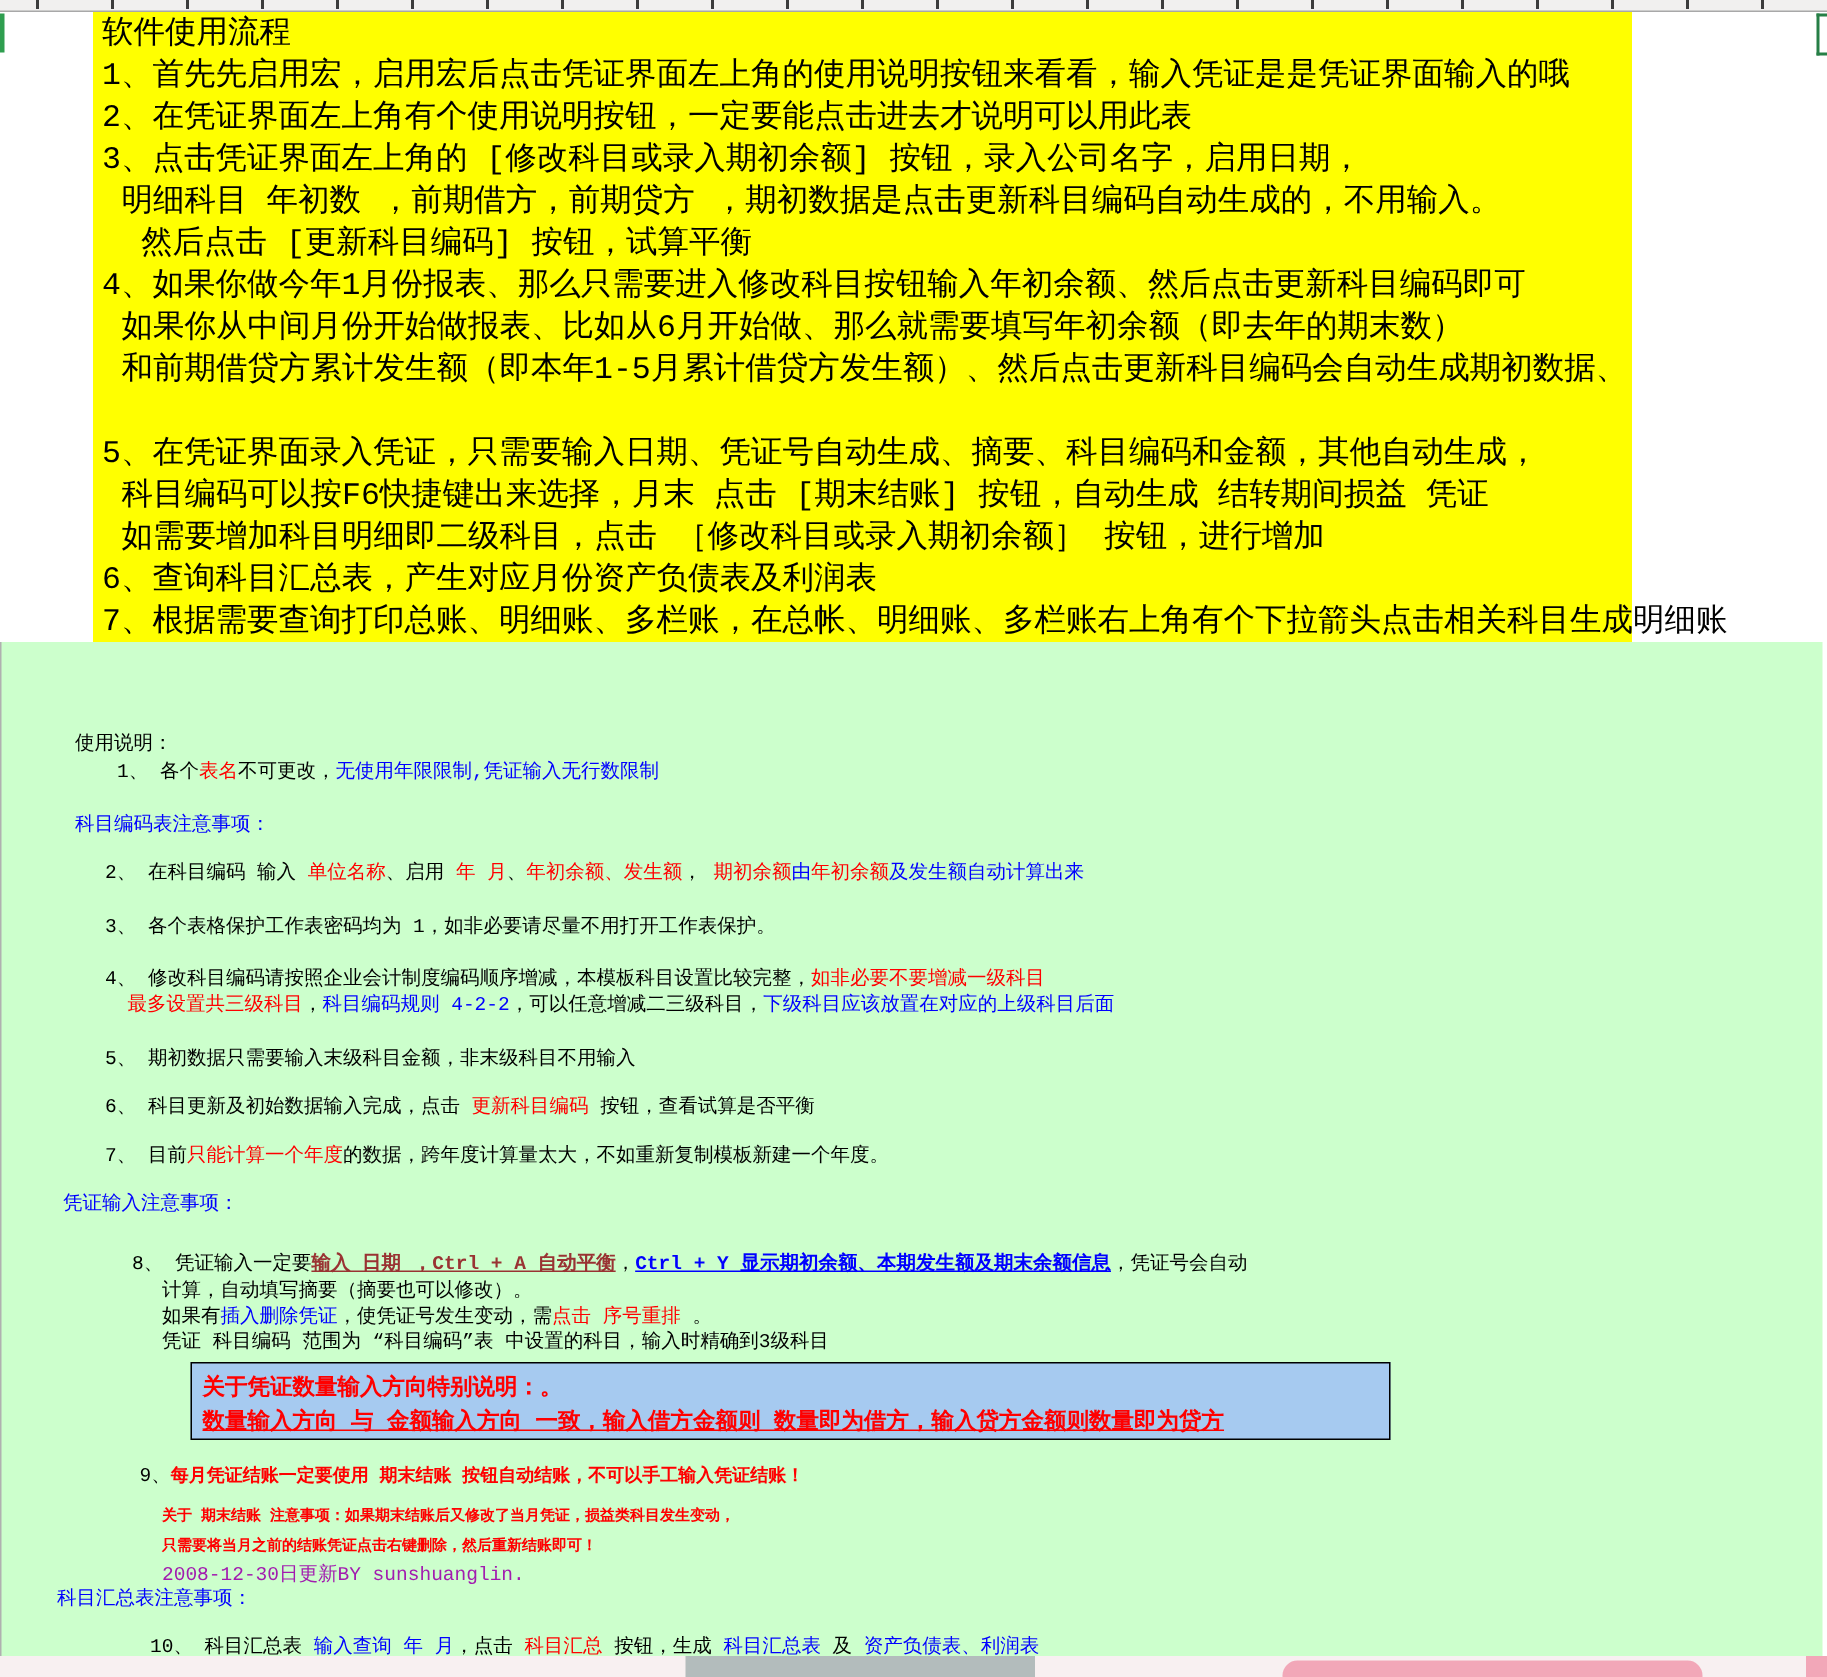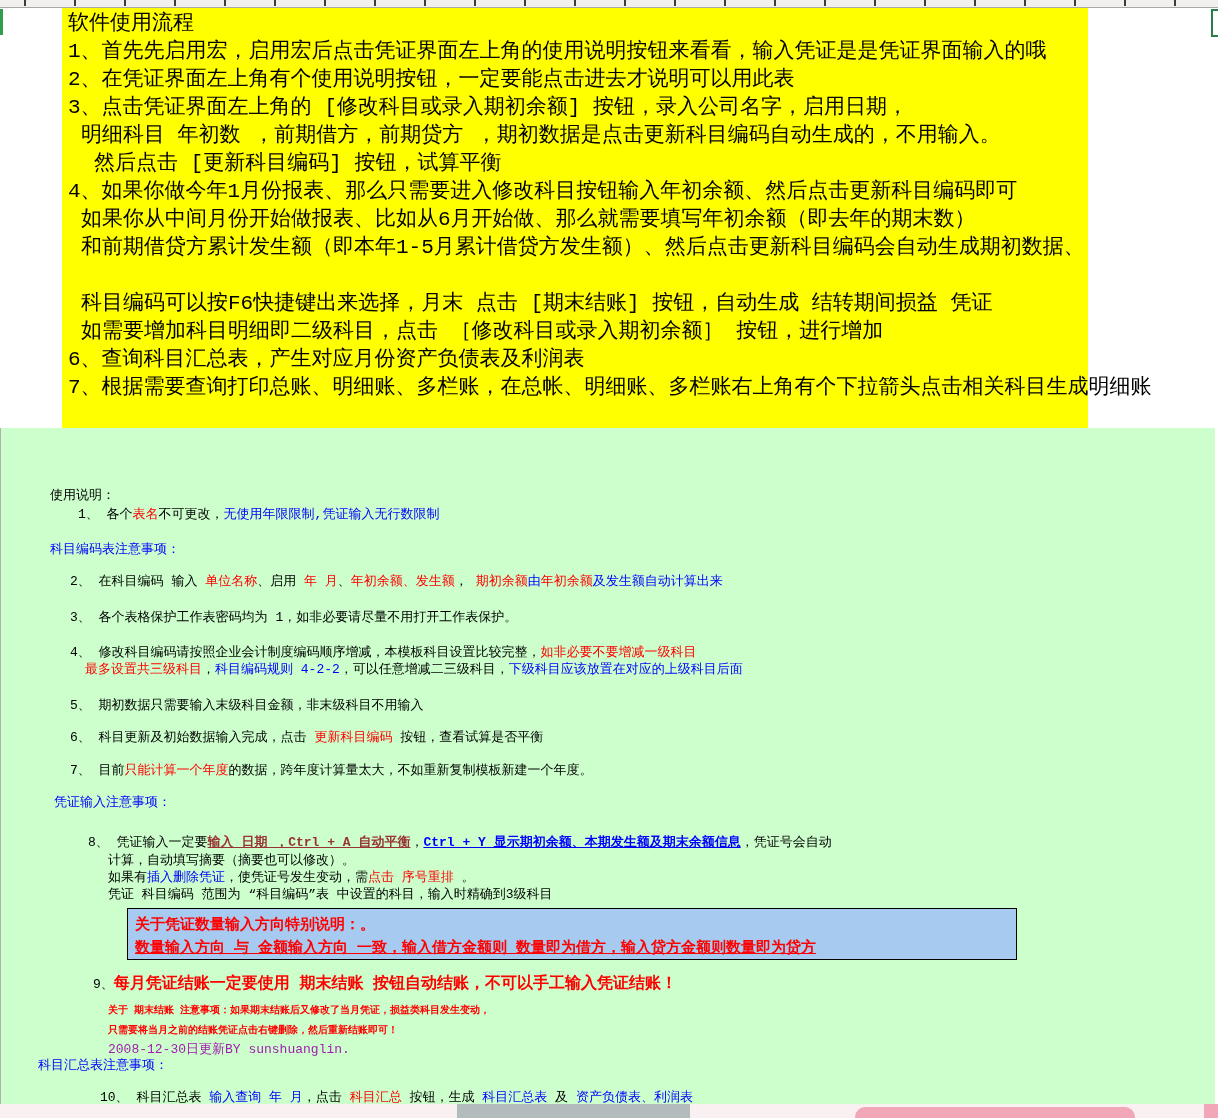--- a/index.html
+++ b/index.html
@@ -30,24 +30,24 @@
   .glayer{position:absolute;left:0;top:0;width:1218px;height:1118px;pointer-events:none;}
   .gline{position:absolute;font-size:13px;line-height:16px;white-space:nowrap;color:#000;}
   .s-k{color:#000;}
   .s-r{color:#ff0000;}
   .s-b{color:#0000ff;}
   .s-dr{color:#993333;font-weight:bold;text-decoration:underline;}
   .s-bu{color:#0000ff;font-weight:bold;text-decoration:underline;}
   .s-rb{color:#ff0000;font-weight:bold;font-size:10px;}
   .s-rd{color:#a21caf;font-size:13px;}
   .s-num{color:#000;font-size:13px;}
-  .s-big{color:#ff0000;font-weight:bold;font-size:16px;}
+  .s-big{color:#ff0000;font-weight:bold;font-size:12px;}
 
   
-  .note-box{position:absolute;left:127px;top:908px;width:890px;height:52px;background:#a6caf0;
+  .note-box{position:absolute;left:127px;top:908px;width:800px;height:52px;background:#a6caf0;
             border:1px solid #000;box-sizing:border-box;padding:5px 7px 0 7px;}
   .note-line{color:#ff0000;font-weight:bold;font-size:15px;line-height:23px;white-space:nowrap;}
   .note-line.u{text-decoration:underline;}
 
   
   .bottom-strip{position:absolute;left:0;top:1104px;width:1218px;height:14px;background:#f8f0f1;}
   .partial-gray{position:absolute;left:457px;top:0;width:233px;height:14px;background:#b3bcbc;}
   .partial-pink{position:absolute;left:855px;top:3px;width:280px;height:11px;background:#f2a7b8;
                 border-radius:10px 10px 0 0;}
   .edge-pink{position:absolute;left:1204px;top:0;width:14px;height:14px;background:#f2a7b8;}
@@ -66,39 +66,40 @@
       <div class="fline ind0">软件使用流程</div>
       <div class="fline ind0">1、首先先启用宏，启用宏后点击凭证界面左上角的使用说明按钮来看看，输入凭证是是凭证界面输入的哦</div>
       <div class="fline ind0">2、在凭证界面左上角有个使用说明按钮，一定要能点击进去才说明可以用此表</div>
       <div class="fline ind0">3、点击凭证界面左上角的 [修改科目或录入期初余额] 按钮，录入公司名字，启用日期，</div>
       <div class="fline ind1">明细科目 年初数 ，前期借方，前期贷方 ，期初数据是点击更新科目编码自动生成的，不用输入。</div>
       <div class="fline ind2">然后点击 [更新科目编码] 按钮，试算平衡</div>
       <div class="fline ind0">4、如果你做今年1月份报表、那么只需要进入修改科目按钮输入年初余额、然后点击更新科目编码即可</div>
       <div class="fline ind1">如果你从中间月份开始做报表、比如从6月开始做、那么就需要填写年初余额（即去年的期末数）</div>
       <div class="fline ind1">和前期借贷方累计发生额（即本年1-5月累计借贷方发生额）、然后点击更新科目编码会自动生成期初数据、</div>
       <div class="fline ind0">&nbsp;</div>
+      <div class="fline ind0">5、在凭证界面录入凭证，只需要输入日期、凭证号自动生成、摘要、科目编码和金额，其他自动生成，</div>
       <div class="fline ind1">科目编码可以按F6快捷键出来选择，月末 点击 [期末结账] 按钮，自动生成 结转期间损益 凭证</div>
       <div class="fline ind1">如需要增加科目明细即二级科目，点击 ［修改科目或录入期初余额］ 按钮，进行增加</div>
       <div class="fline ind0">6、查询科目汇总表，产生对应月份资产负债表及利润表</div>
       <div class="fline ind0">7、根据需要查询打印总账、明细账、多栏账，在总帐、明细账、多栏账右上角有个下拉箭头点击相关科目生成明细账</div>
     </div>
 
   <div class="green-bg"></div>
   <div class="glayer">
       <div class="gline" style="left: 50px; top: 488px;"><span class="s-k">使用说明：</span></div>
       <div class="gline" style="left: 78px; top: 507px;"><span class="s-k">1、 各个</span><span class="s-r">表名</span><span class="s-k">不可更改，</span><span class="s-b">无使用年限限制,凭证输入无行数限制</span></div>
       <div class="gline" style="left: 50px; top: 542px;"><span class="s-b">科目编码表注意事项：</span></div>
       <div class="gline" style="left: 70px; top: 574px;"><span class="s-k">2、 在科目编码 输入 </span><span class="s-r">单位名称</span><span class="s-k">、启用 </span><span class="s-r">年 月</span><span class="s-k">、</span><span class="s-r">年初余额、发生额</span><span class="s-k">， </span><span class="s-r">期初余额</span><span class="s-b">由</span><span class="s-r">年初余额</span><span class="s-b">及发生额自动计算出来</span></div>
       <div class="gline" style="left: 70px; top: 610px;"><span class="s-k">3、 各个表格保护工作表密码均为 1，如非必要请尽量不用打开工作表保护。</span></div>
       <div class="gline" style="left: 70px; top: 645px;"><span class="s-k">4、 修改科目编码请按照企业会计制度编码顺序增减，本模板科目设置比较完整，</span><span class="s-r">如非必要不要增减一级科目</span></div>
       <div class="gline" style="left: 85px; top: 662px;"><span class="s-r">最多设置共三级科目</span><span class="s-k">，</span><span class="s-b">科目编码规则 4-2-2</span><span class="s-k">，可以任意增减二三级科目，</span><span class="s-b">下级科目应该放置在对应的上级科目后面</span></div>
       <div class="gline" style="left: 70px; top: 698px;"><span class="s-k">5、 期初数据只需要输入末级科目金额，非末级科目不用输入</span></div>
       <div class="gline" style="left: 70px; top: 730px;"><span class="s-k">6、 科目更新及初始数据输入完成，点击 </span><span class="s-r">更新科目编码</span><span class="s-k"> 按钮，查看试算是否平衡</span></div>
       <div class="gline" style="left: 70px; top: 763px;"><span class="s-k">7、 目前</span><span class="s-r">只能计算一个年度</span><span class="s-k">的数据，跨年度计算量太大，不如重新复制模板新建一个年度。</span></div>
-      <div class="gline" style="left: 54px; top: 795px;"><span class="s-b">凭证输入注意事项：</span></div>
+      <div class="gline" style="left: 42px; top: 795px;"><span class="s-b">凭证输入注意事项：</span></div>
       <div class="gline" style="left: 88px; top: 835px;"><span class="s-k">8、 凭证输入一定要</span><span class="s-dr">输入 日期 ，Ctrl + A 自动平衡</span><span class="s-k">，</span><span class="s-bu">Ctrl + Y 显示期初余额、本期发生额及期末余额信息</span><span class="s-k">，凭证号会自动</span></div>
       <div class="gline" style="left: 108px; top: 853px;"><span class="s-k">计算，自动填写摘要（摘要也可以修改）。</span></div>
       <div class="gline" style="left: 108px; top: 870px; text-align: center;"><span class="s-k">如果有</span><span class="s-b">插入删除凭证</span><span class="s-k">，使凭证号发生变动，需</span><span class="s-r">点击 序号重排</span><span class="s-k"> 。</span></div>
       <div class="gline" style="left: 108px; top: 887px;"><span class="s-k">凭证 科目编码 范围为 “科目编码”表 中设置的科目，输入时精确到3级科目</span></div>
       <div class="gline" style="left: 93px; top: 976px;"><span class="s-num">9、</span><span class="s-big">每月凭证结账一定要使用 期末结账 按钮自动结账，不可以手工输入凭证结账！</span></div>
       <div class="gline" style="left: 108px; top: 1002px;"><span class="s-rb">关于 期末结账 注意事项：如果期末结账后又修改了当月凭证，损益类科目发生变动，</span></div>
       <div class="gline" style="left: 108px; top: 1022px;"><span class="s-rb">只需要将当月之前的结账凭证点击右键删除，然后重新结账即可！</span></div>
       <div class="gline" style="left: 108px; top: 1042px;"><span class="s-rd">2008-12-30日更新BY sunshuanglin.</span></div>
       <div class="gline" style="left: 38px; top: 1058px;"><span class="s-b">科目汇总表注意事项：</span></div>
       <div class="gline" style="left: 100px; top: 1090px;"><span class="s-k">10、 科目汇总表 </span><span class="s-b">输入查询</span><span class="s-k"> </span><span class="s-b">年 月</span><span class="s-k">，点击 </span><span class="s-r">科目汇总</span><span class="s-k"> 按钮，生成 </span><span class="s-b">科目汇总表</span><span class="s-k"> 及 </span><span class="s-b">资产负债表、利润表</span></div>

